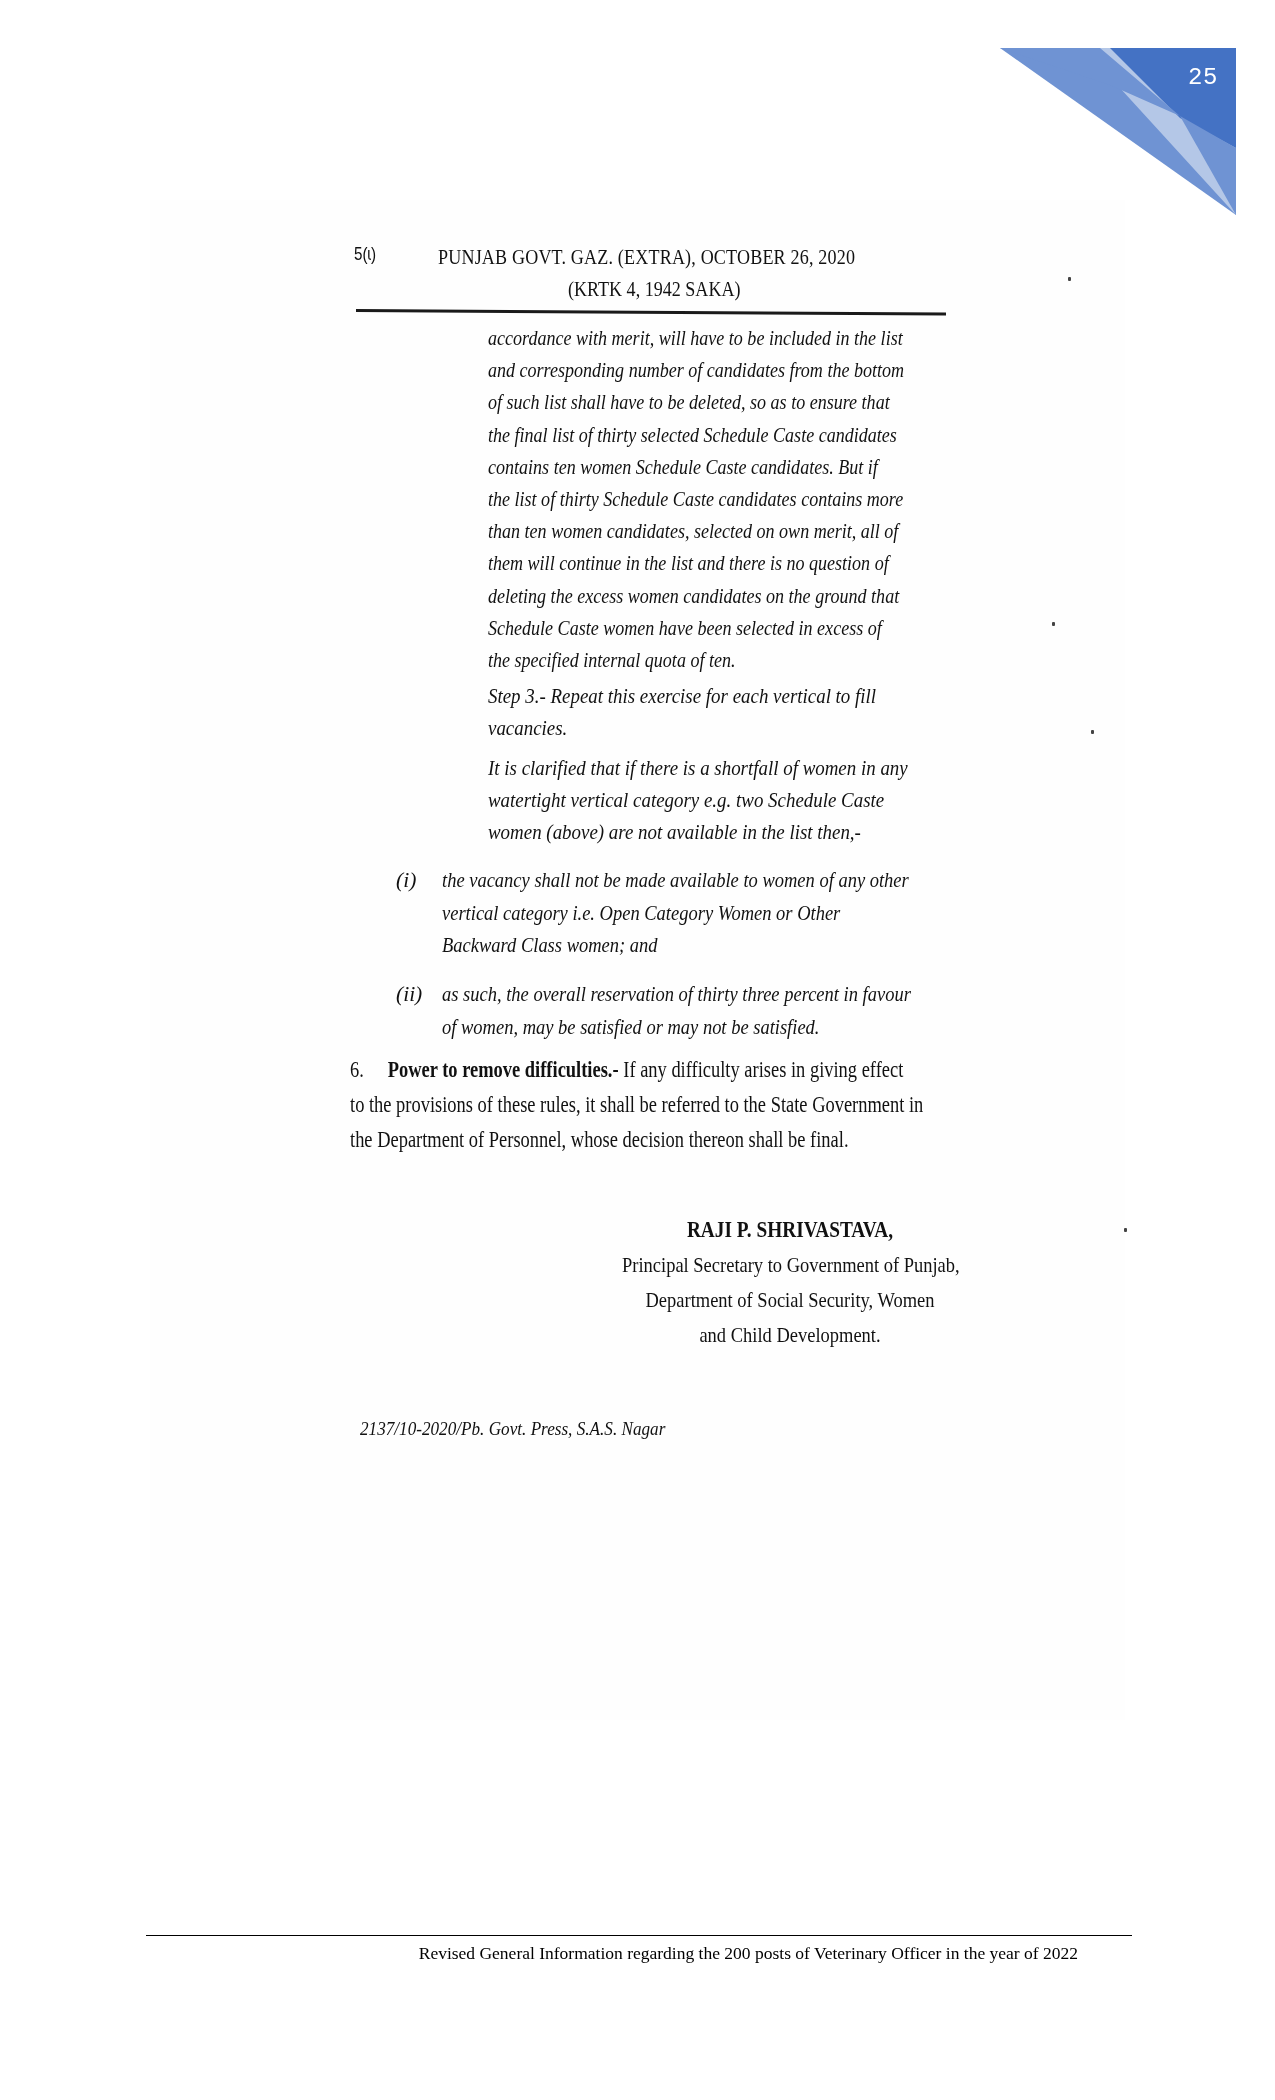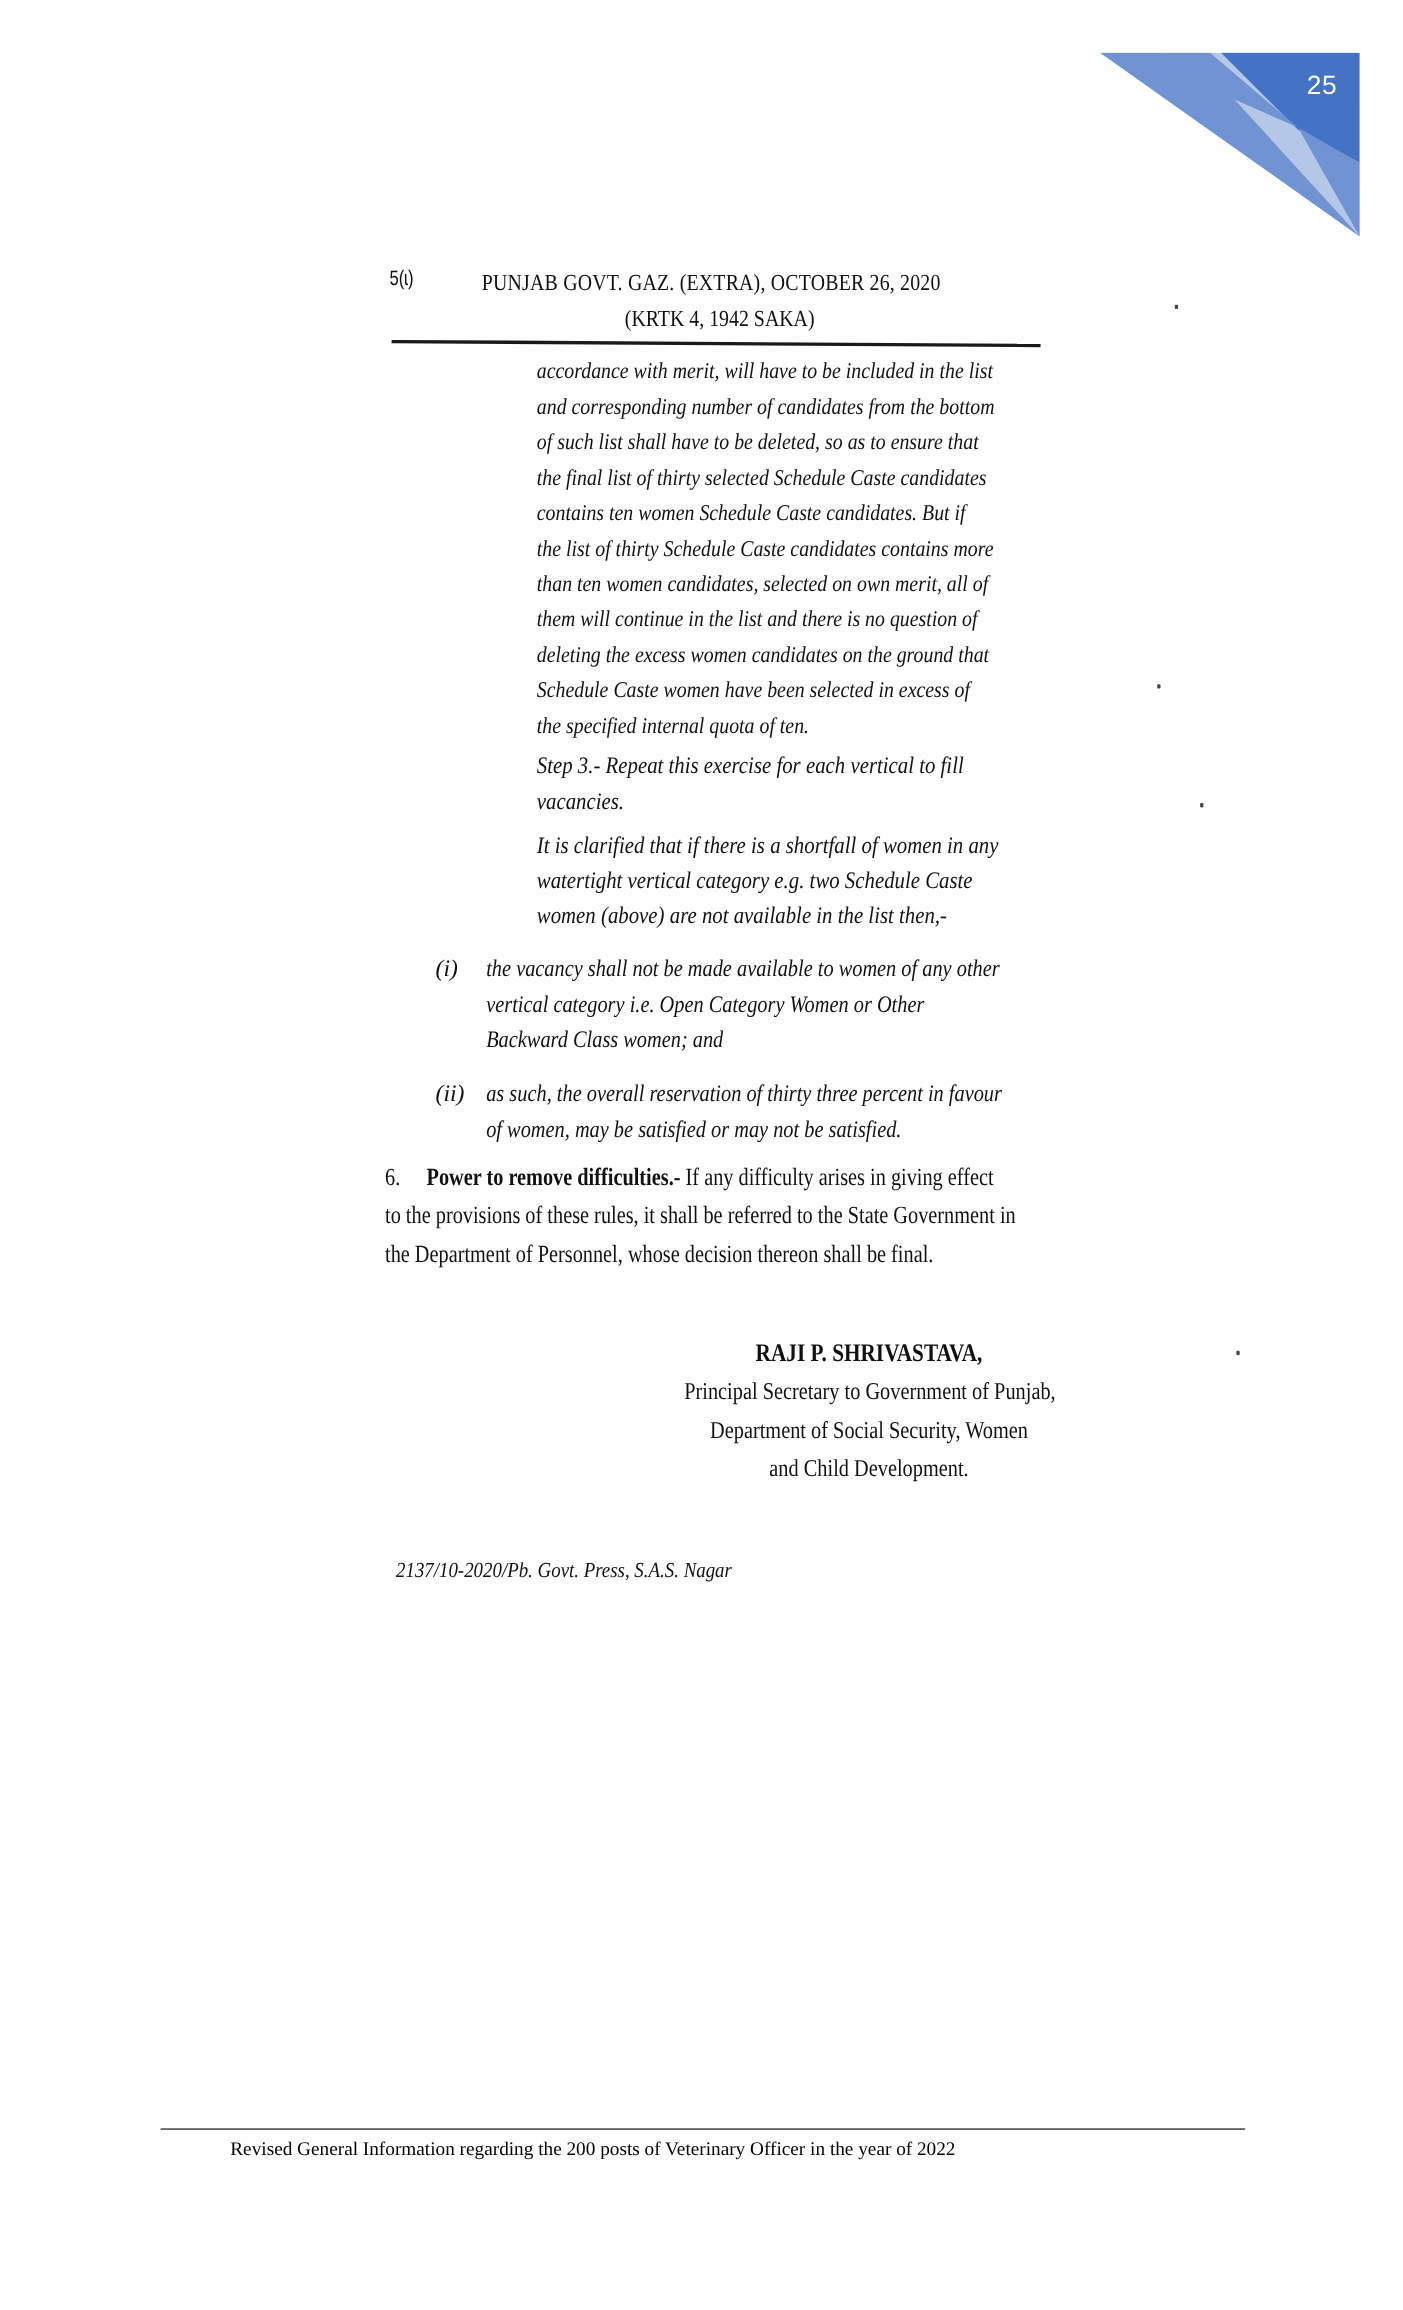--- a/index.html
+++ b/index.html
@@ -10,21 +10,21 @@
     overflow: hidden;
     font-family: "Liberation Serif", serif;
     color: #111;
   }
   .corner {
     position: absolute; left: 1000px; top: 48px;
     width: 236px; height: 167px;
   }
   .page-number {
     position: absolute; left: 1188px; top: 64px;
-    font-family: Liberation Sans, sans-serif;
+    font-family: Liberation Mono, monospace;
     font-size: 24px; color: #ffffff; letter-spacing: 0.5px;
   }
   .scan {
     position: absolute; left: 150px; top: 200px;
     width: 975px; height: 1520px;
     background: #fefefe;
   }
   .speck { position: absolute; width: 3px; height: 4px; background: #444; border-radius: 1px; }
 
   .gz-num {
@@ -83,21 +83,21 @@
     position: absolute; left: 360px; top: 1418px;
     font-style: italic; font-size: 19.5px;
     transform: scaleX(0.88); transform-origin: left; white-space: nowrap;
   }
 
   .footer-rule {
     position: absolute; left: 146px; top: 1935px; width: 986px; height: 1px; background: #000;
   }
   .footer-text {
     position: absolute; left: 0; width: 1078px; top: 1943px;
-    text-align: center; font-family: "Liberation Serif", serif; font-size: 17.5px; color: #000;
+    text-align: right; font-family: "Liberation Serif", serif; font-size: 17.5px; color: #000;
   }
 </style>
 </head>
 <body>
 
 <svg class="corner" viewBox="0 0 236 167" xmlns="http://www.w3.org/2000/svg">
   <polygon points="0,0 236,0 236,167" fill="#6f93d3"></polygon>
   <polygon points="60,0 236,0 236,167 120,40" fill="#b4c7e7"></polygon>
   <polygon points="110,0 236,0 236,100 180,70" fill="#4472c4"></polygon>
   <polygon points="0,0 100,0 180,68 110,37" fill="#6f93d3"></polygon>

